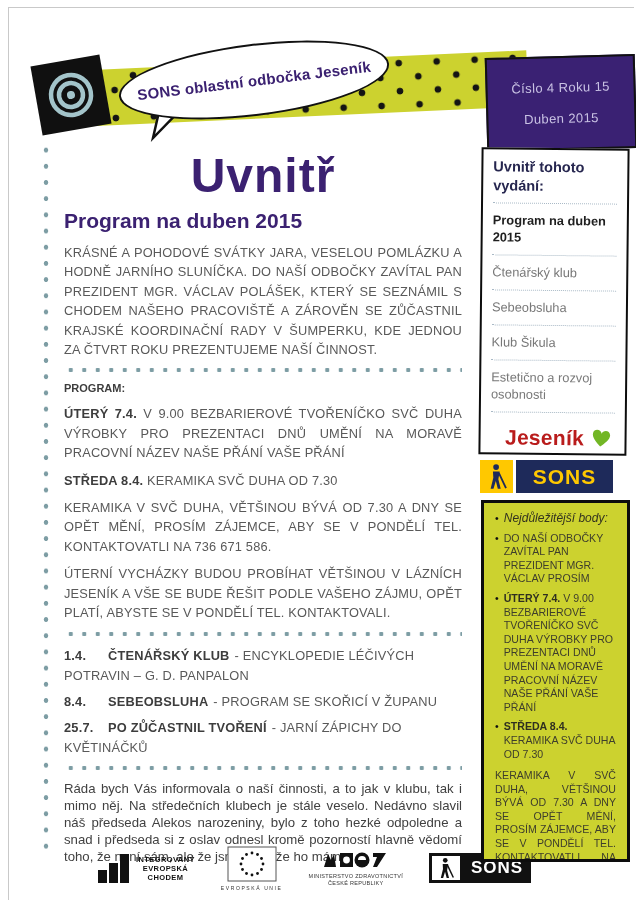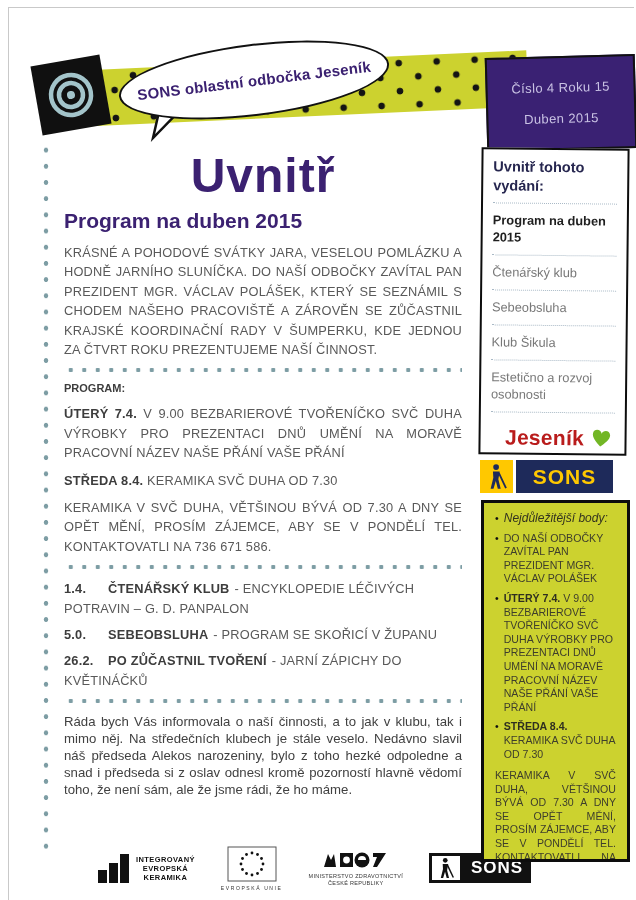--- a/index.html
+++ b/index.html
@@ -126,24 +126,25 @@
 
   <div class="main">
     <h1>Uvnitř</h1>
     <h2>Program na duben 2015</h2>
     <p class="up justify">KRÁSNÉ A POHODOVÉ SVÁTKY JARA, VESELOU POMLÁZKU A HODNĚ JARNÍHO SLUNÍČKA. DO NAŠÍ ODBOČKY ZAVÍTAL PAN PREZIDENT MGR. VÁCLAV POLÁŠEK, KTERÝ SE SEZNÁMIL S CHODEM NAŠEHO PRACOVIŠTĚ A ZÁROVĚN SE ZŮČASTNIL KRAJSKÉ KOORDINAČNÍ RADY V ŠUMPERKU, KDE JEDNOU ZA ČTVRT ROKU PREZENTUJEME NAŠÍ ČINNOST.</p>
     <div class="hdots"></div>
     <p class="bold-head">PROGRAM:</p>
     <p class="up justify"><b>ÚTERÝ 7.4.</b><span> V 9.00 BEZBARIEROVÉ TVOŘENÍČKO SVČ DUHA VÝROBKY PRO PREZENTACI DNŮ UMĚNÍ NA MORAVĚ PRACOVNÍ NÁZEV NAŠE PŘÁNÍ VAŠE PŘÁNÍ</span></p>
     <p class="up"><b>STŘEDA 8.4.</b><span> KERAMIKA  SVČ DUHA OD 7.30</span></p>
     <p class="up justify">KERAMIKA V SVČ DUHA, VĚTŠINOU BÝVÁ OD 7.30 A DNY SE OPĚT MĚNÍ, PROSÍM ZÁJEMCE, ABY SE V PONDĚLÍ TEL. KONTAKTOVATLI NA 736 671 586.</p>
+    <p class="up justify">ÚTERNÍ VYCHÁZKY BUDOU PROBÍHAT VĚTŠINOU V LÁZNÍCH JESENÍK A VŠE SE BUDE ŘEŠIT PODLE VAŠEHO ZÁJMU, OPĚT PLATÍ, ABYSTE SE V PONDĚLÍ TEL. KONTAKTOVALI.</p>
     <div class="hdots"></div>
     <p class="up clubrow"><b class="club-date">1.4.</b><b class="club-name">ČTENÁŘSKÝ KLUB</b><span>- ENCYKLOPEDIE LÉČIVÝCH POTRAVIN – G. D. PANPALON</span></p>
-    <p class="up clubrow"><b class="club-date">5.0.</b><b class="club-name">SEBEOBSLUHA</b><span>- PROGRAM SE SKOŘICÍ V ŽUPANU</span></p>
-    <p class="up clubrow"><b class="club-date">26.2.</b><b class="club-name">PO ZŮČASTNIL TVOŘENÍ</b><span>- JARNÍ ZÁPICHY DO KVĚTINÁČKŮ</span></p>
+    <p class="up clubrow"><b class="club-date">8.4.</b><b class="club-name">SEBEOBSLUHA</b><span>- PROGRAM SE SKOŘICÍ V ŽUPANU</span></p>
+    <p class="up clubrow"><b class="club-date">25.7.</b><b class="club-name">PO ZŮČASTNIL TVOŘENÍ</b><span>- JARNÍ ZÁPICHY DO KVĚTINÁČKŮ</span></p>
     <div class="hdots"></div>
     <p class="closing justify">Ráda bych Vás informovala o naší činnosti, a to jak v klubu, tak i mimo něj. Na středečních klubech je stále veselo. Nedávno slavil náš předseda Alekos narozeniny, bylo z toho hezké odpoledne a snad i předseda si z oslav odnesl kromě pozorností hlavně vědomí toho, že není sám, ale že jsme rádi, že  ho máme.</p>
   </div>
 
   <div class="toc">
     <div class="toc-heading">Uvnitř tohoto vydání:</div>
     <div class="toc-item bold">Program na duben 2015</div>
     <div class="toc-item">Čtenářský klub</div>
     <div class="toc-item">Sebeobsluha</div>
     <div class="toc-item">Klub Šikula</div>
@@ -167,21 +168,21 @@
     <div class="sons-rect">SONS</div>
   </div>
 
   <div class="highlights">
     <div class="hrow">
         <span class="hb">•</span>
         <i>Nejdůležitější body:</i>
       </div>
     <div class="hrow">
         <span class="hb">•</span>
-        <span>DO NAŠÍ ODBOČKY ZAVÍTAL PAN PREZIDENT MGR. VÁCLAV POLÁŠEK</span>
+        <span>DO NAŠÍ ODBOČKY ZAVÍTAL PAN PREZIDENT MGR. VÁCLAV PROSÍM</span>
       </div>
     <div class="hrow">
         <span class="hb">•</span>
         <span><b>ÚTERÝ 7.4.</b><span> V 9.00 BEZBARIEROVÉ TVOŘENÍČKO SVČ DUHA VÝROBKY PRO PREZENTACI DNŮ UMĚNÍ NA MORAVĚ PRACOVNÍ NÁZEV NAŠE PŘÁNÍ VAŠE PŘÁNÍ</span></span>
       </div>
     <div class="hrow">
         <span class="hb">•</span>
         <span><b>STŘEDA 8.4.</b><span> KERAMIKA SVČ DUHA OD 7.30</span></span>
       </div>
     <p class="hfoot">KERAMIKA V SVČ DUHA, VĚTŠINOU BÝVÁ OD 7.30 A DNY SE OPĚT MĚNÍ, PROSÍM ZÁJEMCE, ABY SE V PONDĚLÍ TEL. KONTAKTOVATLI NA 736 671 586.</p>
@@ -190,21 +191,21 @@
   <div class="footer">
     <div class="iop">
       <div class="iop-bars">
         <div class="iop-b1"></div>
           <div class="iop-b2"></div>
           <div class="iop-b3"></div>
       </div>
       <div class="iop-text">
         <div>INTEGROVANÝ</div>
         <div>EVROPSKÁ</div>
-        <div>KERAMIKA</div>
+        <div>CHODEM</div>
       </div>
     </div>
     <div class="eu">
       <svg width="50" height="36" viewBox="0 0 50 36">
         <rect x="1" y="1" width="48" height="34" fill="#ffffff" stroke="#555" stroke-width="1"></rect>
         <g fill="#111">
           <circle cx="25" cy="7" r="1.4"></circle>
             <circle cx="30.5" cy="8.5" r="1.4"></circle>
             <circle cx="34.5" cy="12.5" r="1.4"></circle>
           <circle cx="36" cy="18" r="1.4"></circle>

